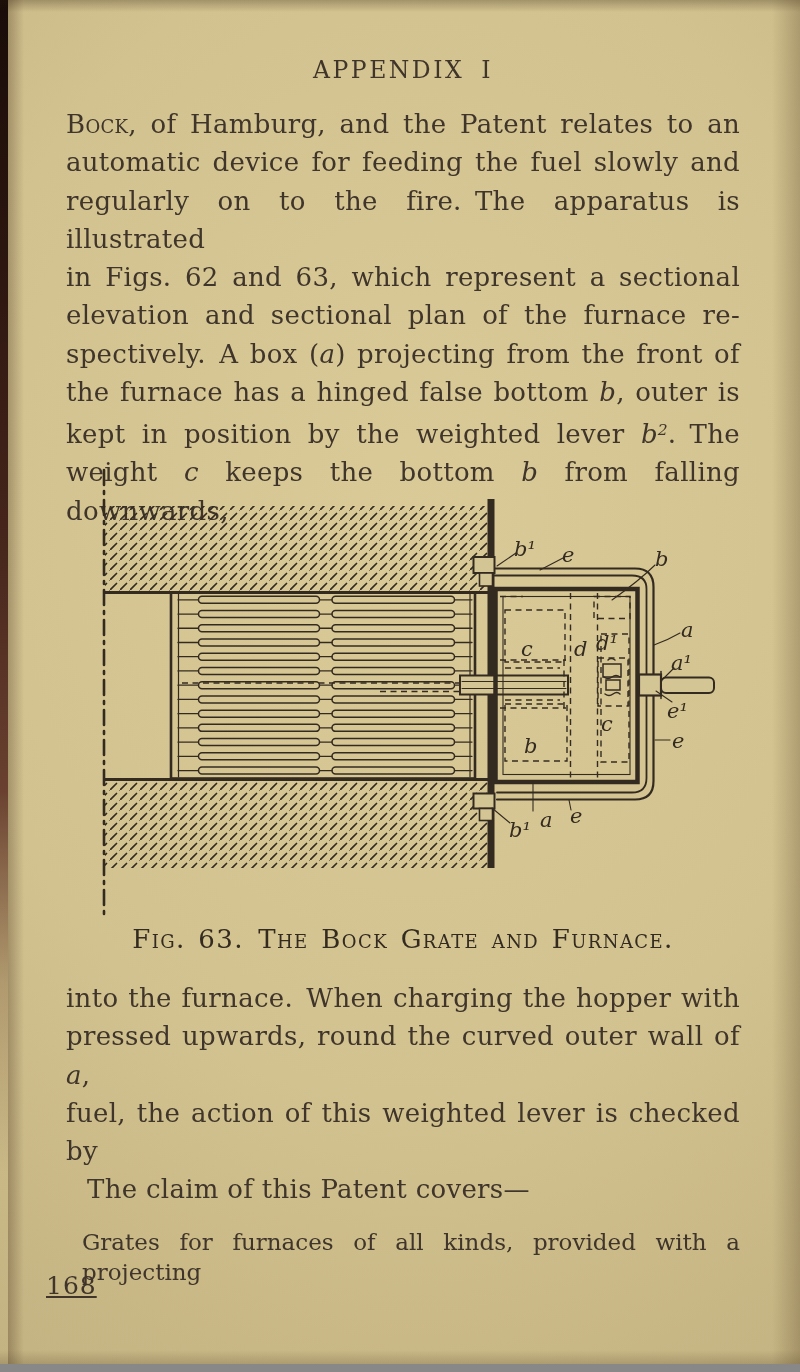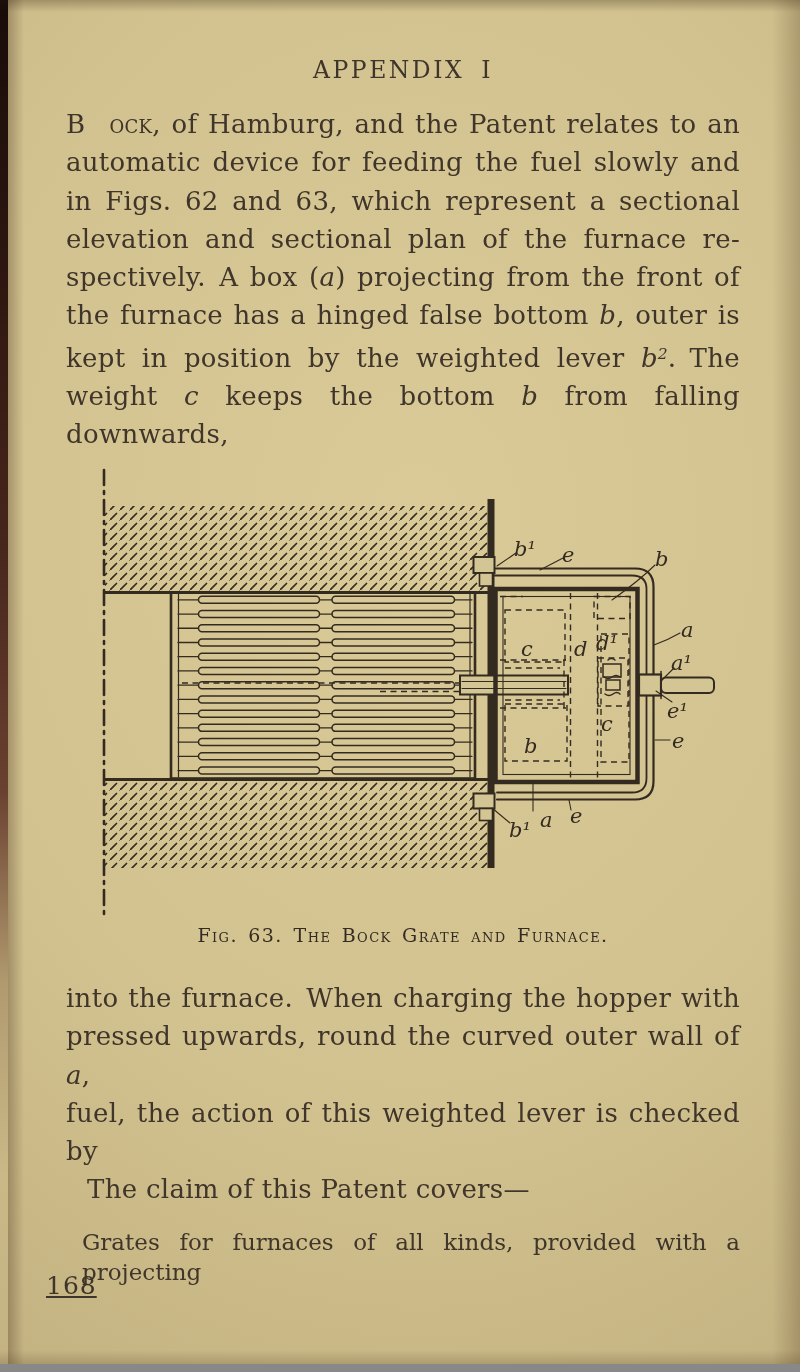--- a/index.html
+++ b/index.html
@@ -25,24 +25,24 @@
   .appendix-title{position:absolute;top:56px;left:66px;width:674px;text-align:center;
     font-size:23.5px;letter-spacing:2.5px;word-spacing:7px;}
   .para{position:absolute;left:66px;width:674px;font-size:26px;line-height:38.3px;letter-spacing:.3px;}
   .p1{top:105px;}
   .p2{top:979px;}
   .jl{text-align:justify;text-align-last:justify;text-justify:inter-word;}
   .indent{text-indent:21px;}
   .claim{position:absolute;top:1227px;left:82px;width:658px;font-size:23px;line-height:30px;}
   .pageno{position:absolute;top:1271px;left:46px;width:674px;text-align:left;font-size:25px;letter-spacing:1px;text-decoration:underline;}
   .fig-caption{position:absolute;top:924px;left:80px;width:646px;text-align:center;
-    font-variant:small-caps;font-size:19px;letter-spacing:1.4px;word-spacing:3px;color:var(--fink,#342b20);}
+    font-variant:small-caps;font-size:26px;letter-spacing:1.4px;word-spacing:3px;color:var(--fink,#342b20);}
 
   .st-i{font-style:italic;}
-  .st-sc{font-variant:small-caps;margin-left:24px;}
+  .st-sc{font-variant:small-caps;}
   .st-sup{font-size:.6em;font-style:italic;vertical-align:.5em;letter-spacing:0;}
 
   svg.figure{position:absolute;left:0;top:0;pointer-events:none;}
   .fs{fill:none;stroke:var(--fink,#342b20);stroke-linecap:round;}
   .ff{fill:var(--fink,#342b20);stroke:none;}
   .fp{fill:var(--paper2,#d4c694);}
   .dash{stroke-dasharray:6 4.5;stroke-linecap:butt;}
   text.flabel{font-family:"DejaVu Serif","Liberation Serif",serif;font-style:italic;
     font-size:21px;fill:var(--fink,#342b20);stroke:none;}
 </style>
@@ -55,20 +55,21 @@
   <div class="edge edge-left-shadow"></div>
   <div class="edge edge-top"></div>
   <div class="edge edge-right"></div>
   <div class="edge edge-bottom"></div>
 
   <div class="appendix-title">APPENDIX I</div>
 
   <div class="para p1">
     <div class="jl"><span>B</span><span class="st-sc">ock</span><span>, of Hamburg, and the Patent relates to an</span></div>
     <div class="jl"><span>automatic device for feeding the fuel slowly and</span></div>
+    <div class="jl"><span>regularly on to the fire. The apparatus is illustrated</span></div>
     <div class="jl"><span>in Figs. 62 and 63, which represent a sectional</span></div>
     <div class="jl"><span>elevation and sectional plan of the furnace re-</span></div>
     <div class="jl"><span>spectively. A box (</span><span class="st-i">a</span><span>) projecting from the front of</span></div>
     <div class="jl"><span>the furnace has a hinged false bottom </span><span class="st-i">b</span><span>, outer is</span></div>
     <div class="jl"><span>kept in position by the weighted lever </span><span class="st-i">b</span><span class="st-sup">2</span><span>. The</span></div>
     <div class="jl"><span>weight </span><span class="st-i">c</span><span> keeps the bottom </span><span class="st-i">b</span><span> from falling downwards,</span></div>
   </div>
 
   <svg class="figure" width="800" height="1372" viewBox="0 0 800 1372">
     <defs>

